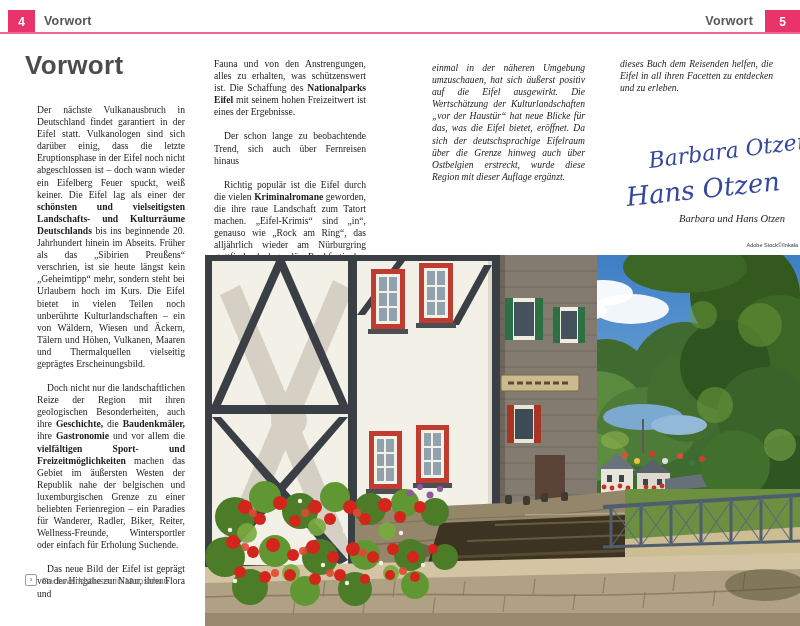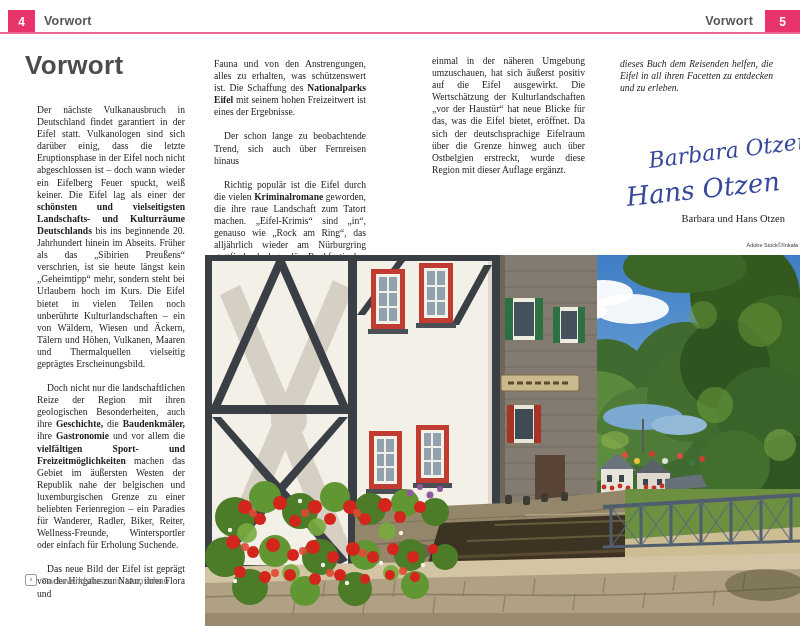--- a/index.html
+++ b/index.html
@@ -34,32 +34,32 @@
 
   
   .col {
     position:absolute; font-size:9.6px; line-height:12.1px; color:#1d1d1b;
     text-align:justify; hyphens:auto;
   }
   .col p { margin:12px; }
   .col p.ind { text-indent:10px; }
   .col1 { left:25px;  top:92px; width:172px; }
   .col2 { left:202px; top:46px; width:176px; }
-  .col3 { left:420px; top:43px; width:177px; }
+  .col3 { left:420px; top:50px; width:177px;font-style:italic; }
   .col4 { left:608px; top:46px; width:177px;font-style:italic; }
 
   
   .sig {
     position:absolute; font-family:"DejaVu Serif", serif; font-style:italic;
     color:#36489b; white-space:nowrap;
   }
   .sig1 { left:648px; top:138px; font-size:22px; transform:rotate(-7deg); }
   .sig2 { left:626px; top:174px; font-size:26px; transform:rotate(-6deg); }
   .byline {
-    position:absolute; right:15px; top:213px; 
+    position:absolute; right:15px; top:213px; font-style:italic;
     font-size:10.5px; color:#1d1d1b;
   }
   .credit {
     position:absolute; right:2px; top:242px;
     font-family:"Liberation Sans", sans-serif; font-size:5.5px; color:#3a3a3a;
   }
 
   
   .photo { position:absolute; left:205px; top:255px; width:595px; height:371px; margin:0; }
   .photo svg { display:block; width:100%; height:100%; }

